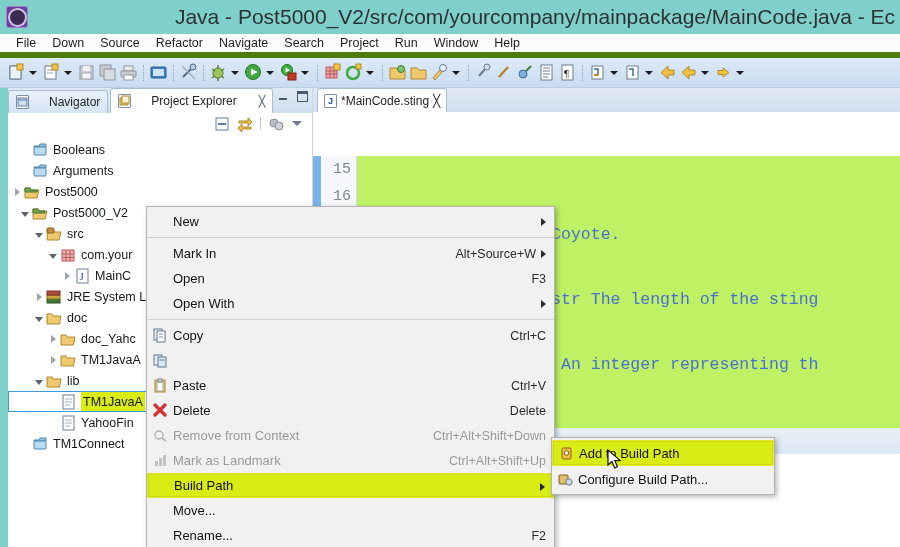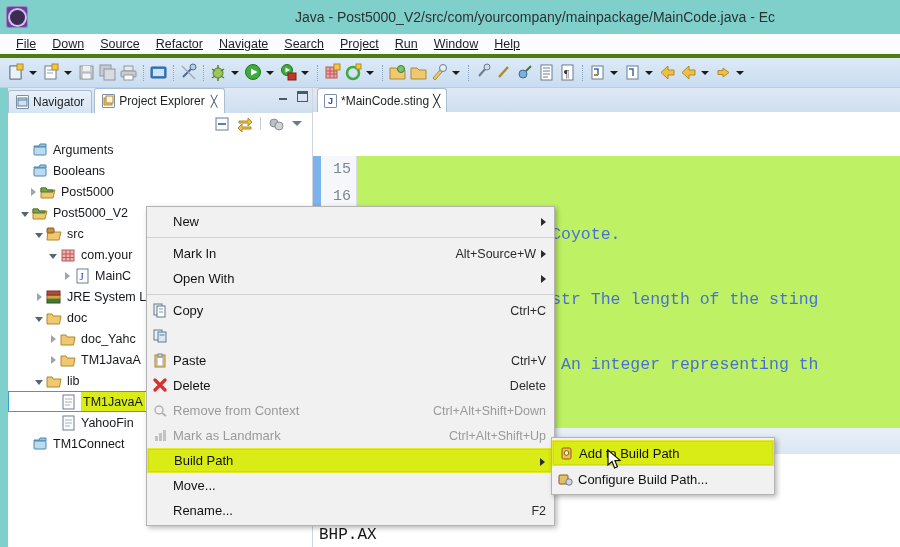--- a/index.html
+++ b/index.html
@@ -32,35 +32,34 @@
   }
   .app-icon .gear {
     width: 15px; height: 15px; border-radius: 50%;
     background: #3b2b55;
     box-shadow: 0 0 0 2px #cfc3e2;
   }
   .title-text {
     position: absolute; left: 0; right: 0; top: 0;
     text-align: center;
     line-height: 34px;
-    font-size: 14px;
+    font-size: 21px;
     color: #2c3233;
     white-space: nowrap;
     overflow: hidden;
     padding-left: 170px;
   }
 
   
   .menubar {
     position: absolute; left: 0; top: 34px; width: 900px; height: 24px;
     background: #fbfcfd;
     display: flex; align-items: center;
     padding-left: 8px;
-    border-bottom: 4px solid #4d7c0f;
-    text-decoration: underline;
+    border-bottom: 6px solid #4d7c0f;
   }
   .menubar .mi {
     font-size: 12.5px; color: #1d2021;
     padding: 2px 8px; cursor: default;
   }
 
   
   .toolbar {
     position: absolute; left: 0; top: 58px; width: 900px; height: 30px;
     background: linear-gradient(#ddeaf7, #c9dcf0);
@@ -102,21 +101,21 @@
     position: absolute; left: 8px; top: 88px; width: 305px; height: 459px;
     background: #fff;
     border-right: 1px solid #cfd6dd;
   }
   .view-tabs {
     position: relative; height: 25px;
     background: linear-gradient(#dfe9f5, #cfdfef);
     display: flex; align-items: flex-end;
   }
   .vtab {
-    display: flex; align-items: center; gap: 4px;
+    display: flex; align-items: center; gap: 20px;
     height: 23px; padding: 0 7px;
     font-size: 12px; color: #1d2021;
     border: 1px solid #a9bdd3;
     border-bottom: none;
     border-top-left-radius: 3px; border-top-right-radius: 3px;
     background: linear-gradient(#e8f1fa, #d5e4f3);
     margin-right: 2px;
     cursor: default;
   }
   .vtab.active {
@@ -586,31 +585,31 @@
 
     <div class="tree">
 
       <div id="tree-rows">
           <div class="trow" style="padding-left: 10px;">
             <span class="twist "></span>
             <span class="ticon"><svg width="17" height="16">
                 <path d="M2 4 L7 4 L8 2 L14 2 L14 5 L2 5 Z" fill="#8fc6e8" stroke="#4f86ad"></path>
                 <rect x="2" y="5" width="12" height="8" rx="1" fill="#b9dcf0" stroke="#4f86ad"></rect>
               </svg></span>
-            <span class="tlabel">Arguments</span>
+            <span class="tlabel">Booleans</span>
           </div>
           <div class="trow" style="padding-left: 10px;">
             <span class="twist "></span>
             <span class="ticon"><svg width="17" height="16">
                 <path d="M2 4 L7 4 L8 2 L14 2 L14 5 L2 5 Z" fill="#8fc6e8" stroke="#4f86ad"></path>
                 <rect x="2" y="5" width="12" height="8" rx="1" fill="#b9dcf0" stroke="#4f86ad"></rect>
               </svg></span>
-            <span class="tlabel">Booleans</span>
-          </div>
-          <div class="trow" style="padding-left: 18px;">
+            <span class="tlabel">Arguments</span>
+          </div>
+          <div class="trow" style="padding-left: 2px;">
             <span class="twist closed"></span>
             <span class="ticon"><svg width="17" height="16">
                 <path d="M1 4 L6 4 L7 6 L15 6 L13 14 L1 14 Z" fill="#f0c870" stroke="#b0892f"></path>
                 <path d="M1 4 L6 4 L7 6 L13 6 L13 8 L1 8 Z" fill="#6fa84f" stroke="#4a7333"></path>
               </svg></span>
             <span class="tlabel">Post5000</span>
           </div>
           <div class="trow" style="padding-left: 10px;">
             <span class="twist open"></span>
             <span class="ticon"><svg width="17" height="16">
@@ -801,20 +800,25 @@
       </div>
       <div class="cmsep"></div>
       <div class="cmi">
         <span class="cmicon"></span>
         <span class="cmlabel">Mark In</span>
         <span class="cmaccel" style="padding-right: 18px;">Alt+Source+W</span>
         <span class="submarker"></span>
       </div>
       <div class="cmi">
         <span class="cmicon"></span>
+        <span class="cmlabel">Open</span>
+        <span class="cmaccel">F3</span>
+      </div>
+      <div class="cmi">
+        <span class="cmicon"></span>
         <span class="cmlabel">Open With</span>
         <span class="cmaccel" style="padding-right: 18px;"></span>
         <span class="submarker"></span>
       </div>
       <div class="cmsep"></div>
       <div class="cmi">
         <span class="cmicon">
           <svg width="15" height="15">
             <rect x="1" y="1" width="8" height="11" fill="#e9eef3" stroke="#5f7a94"></rect>
             <rect x="4" y="3" width="8" height="11" fill="#fff" stroke="#5f7a94"></rect>

